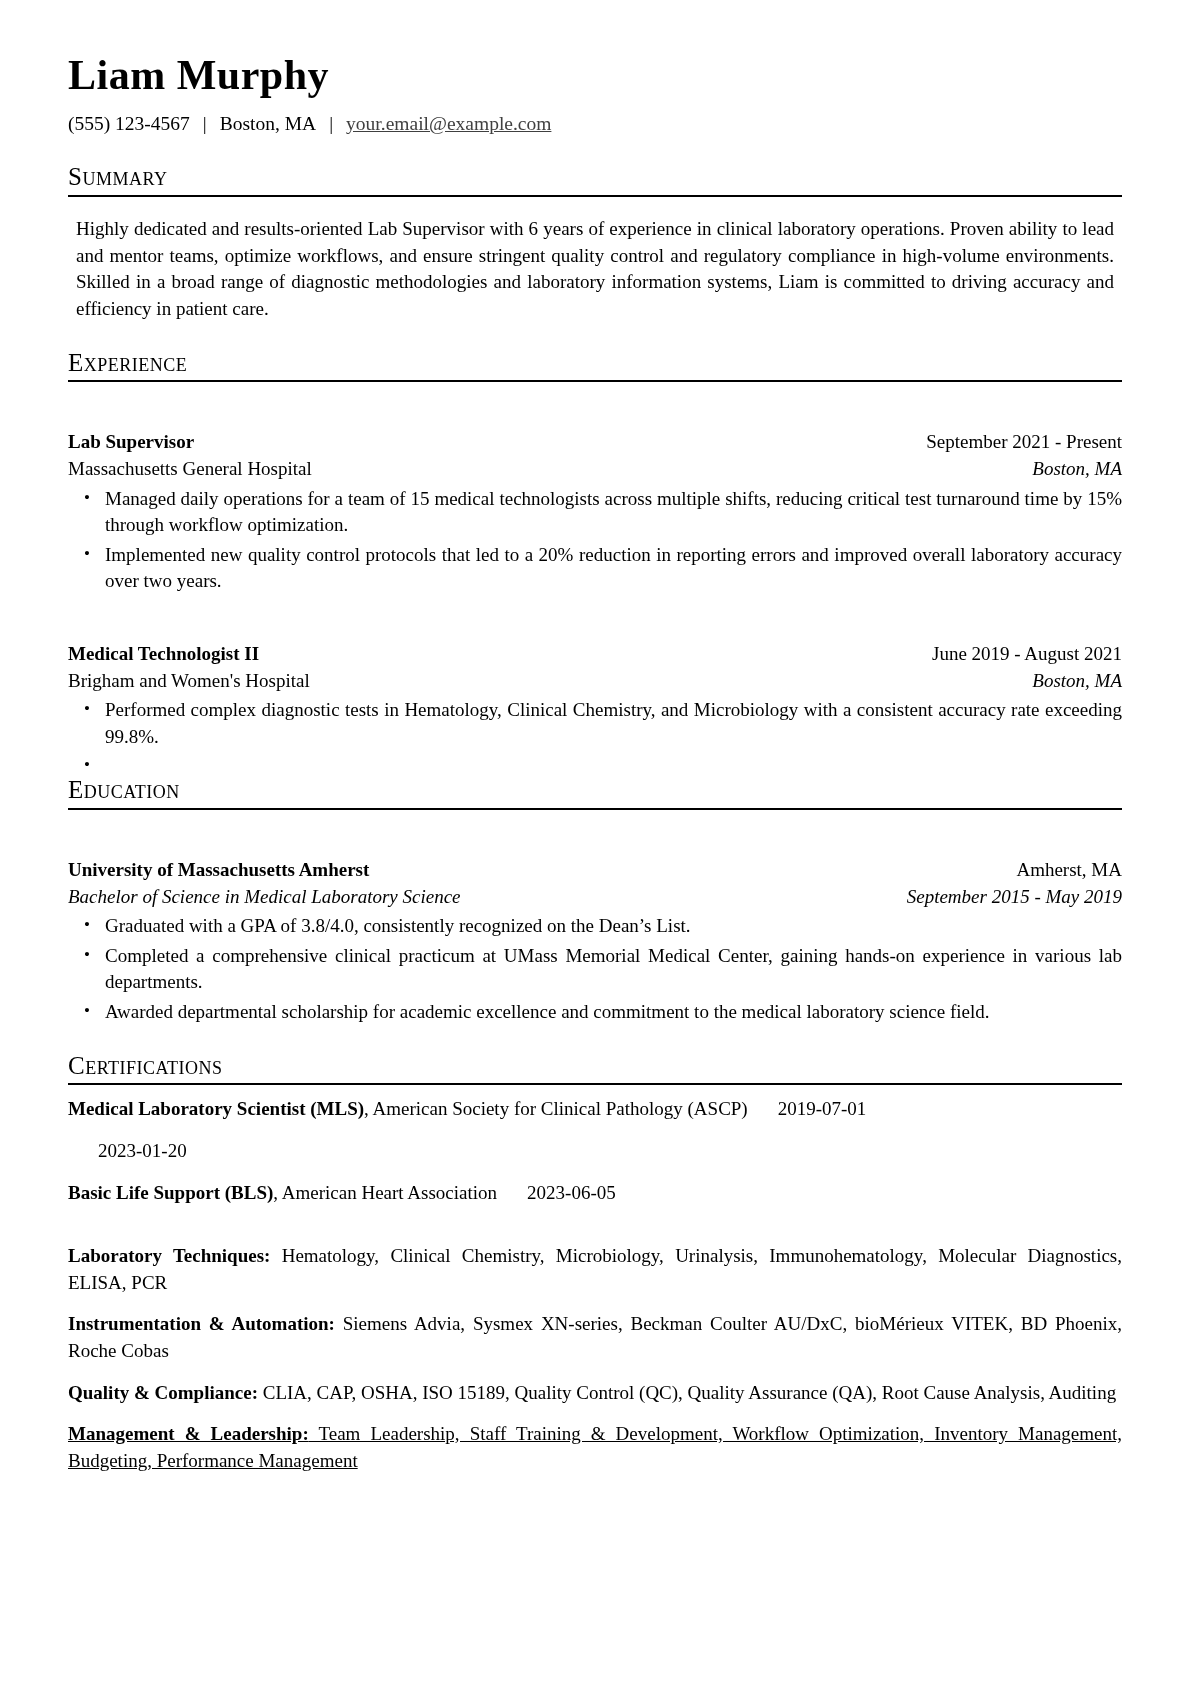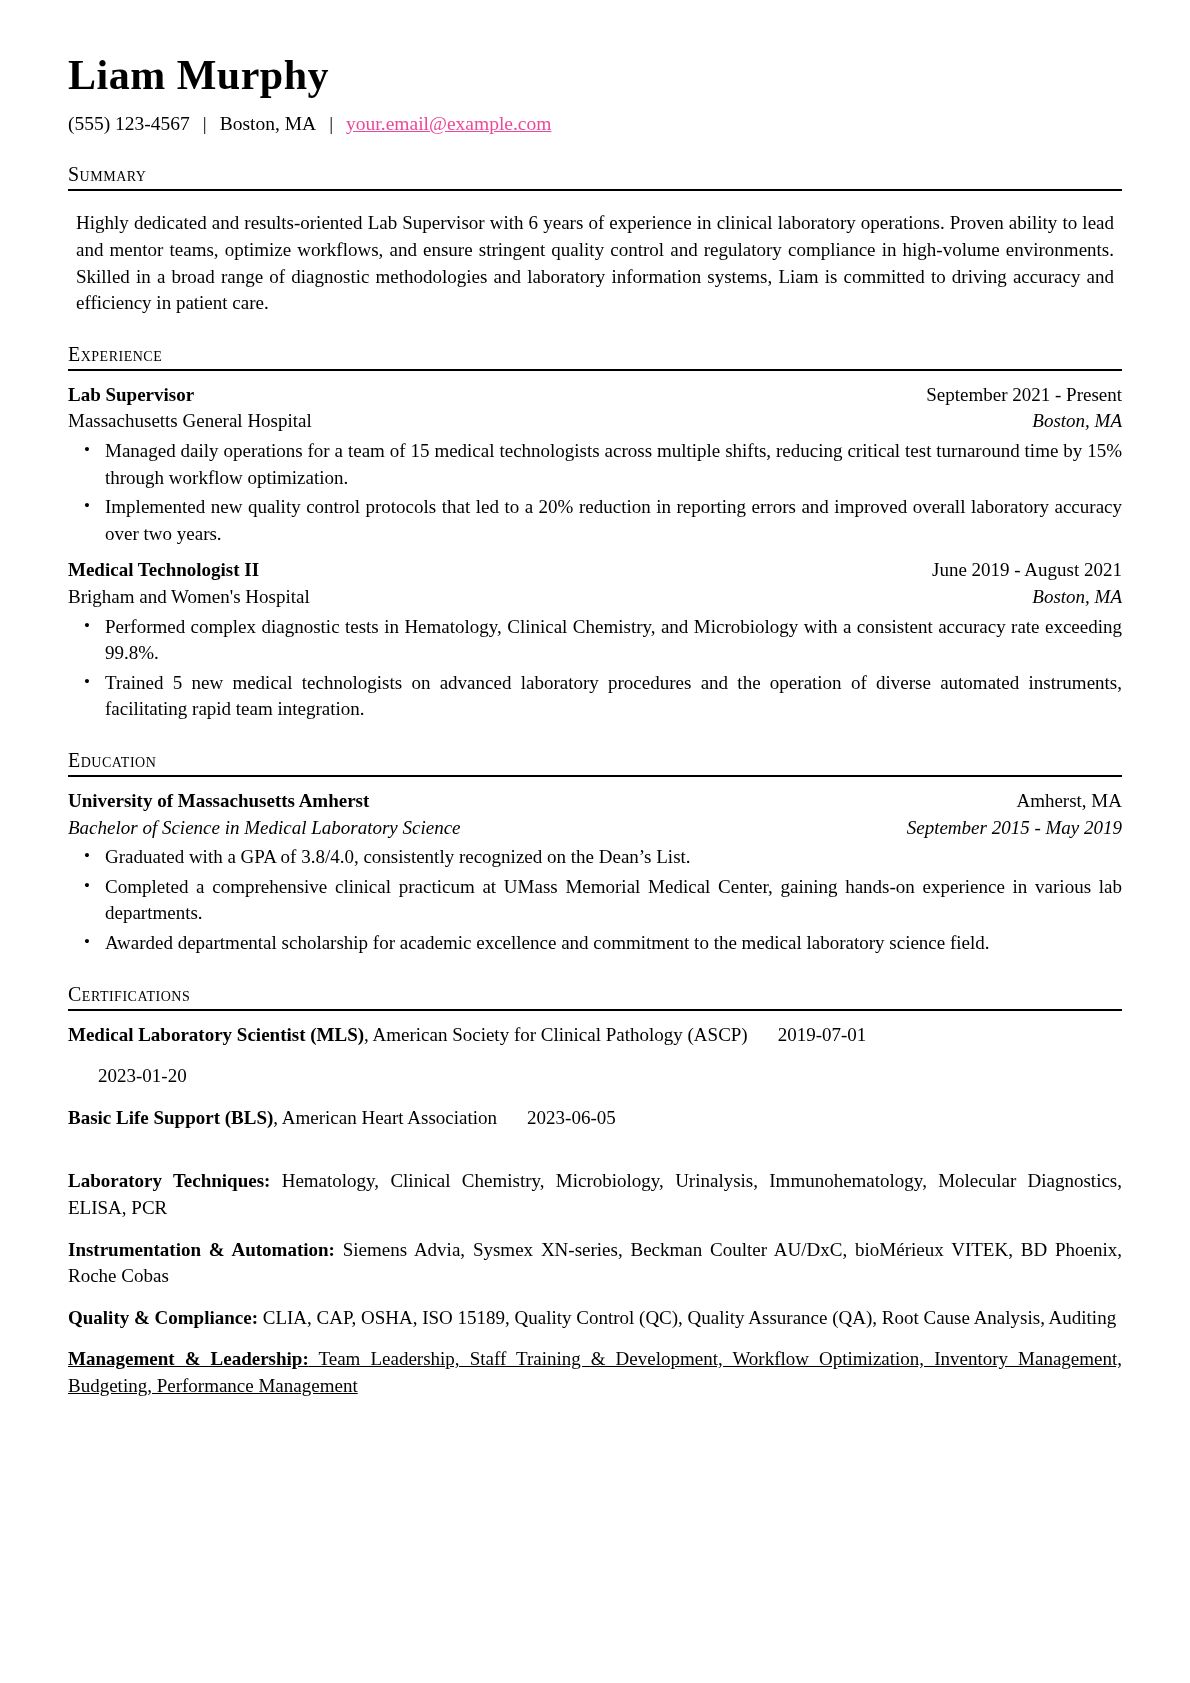--- a/index.html
+++ b/index.html
@@ -29,32 +29,32 @@
   }
   .contact-line {
     font-size: 19.5px;
     margin: 0 0 4px 0;
   }
   .contact-sep {
     display: inline-block;
     padding: 0 13px;
   }
   .email-link {
-    color: #ec4899;
+    color: #404040;
     text-decoration: underline;
     cursor: pointer;
   }
 
   
   .section {
     margin-top: 26px;
   }
   .section-heading {
     font-variant: small-caps;
-    font-size: 20px;
+    font-size: 25px;
     font-weight: normal;
     letter-spacing: 0.5px;
     margin: 0;
     padding-bottom: 3px;
     border-bottom: 2px solid #000000;
     line-height: 1.15;
   }
   .section-body {
     padding-top: 11px;
   }
@@ -64,21 +64,21 @@
     text-align: justify;
   }
 
   
   .entry { margin-bottom: 8px; }
   .entry-row {
     display: flex;
     justify-content: space-between;
     align-items: baseline;
   }
-  .entry-title { font-weight: bold; }
+  .entry-title { font-weight: bold; margin-top: 36px; }
   .entry-dates { }
   .entry-org { }
   .italic { font-style: italic; }
 
   ul.bullets {
     margin: 3px 0 10px 0;
     padding: 0 0 0 37px;
     list-style: none;
     text-align: justify;
   }
@@ -166,21 +166,20 @@
           <span class="entry-org">Brigham and Women's Hospital</span>
           <span class="italic">Boston, MA</span>
         </div>
         <ul class="bullets">
           <li>
             <span class="bullet-glyph">•</span>
             <span>Performed complex diagnostic tests in Hematology, Clinical Chemistry, and Microbiology with a consistent accuracy rate exceeding 99.8%.</span>
           </li>
           <li>
             <span class="bullet-glyph">•</span>
-            <span>Trained 5 new medical technologists on advanced laboratory procedures and the operation of diverse automated instruments, facilitating rapid team integration.</span>
           </li>
         </ul>
       </div>
 
     </div>
   </div>
 
   <div class="section">
     <h2 class="section-heading">Education</h2>
     <div class="section-body">

